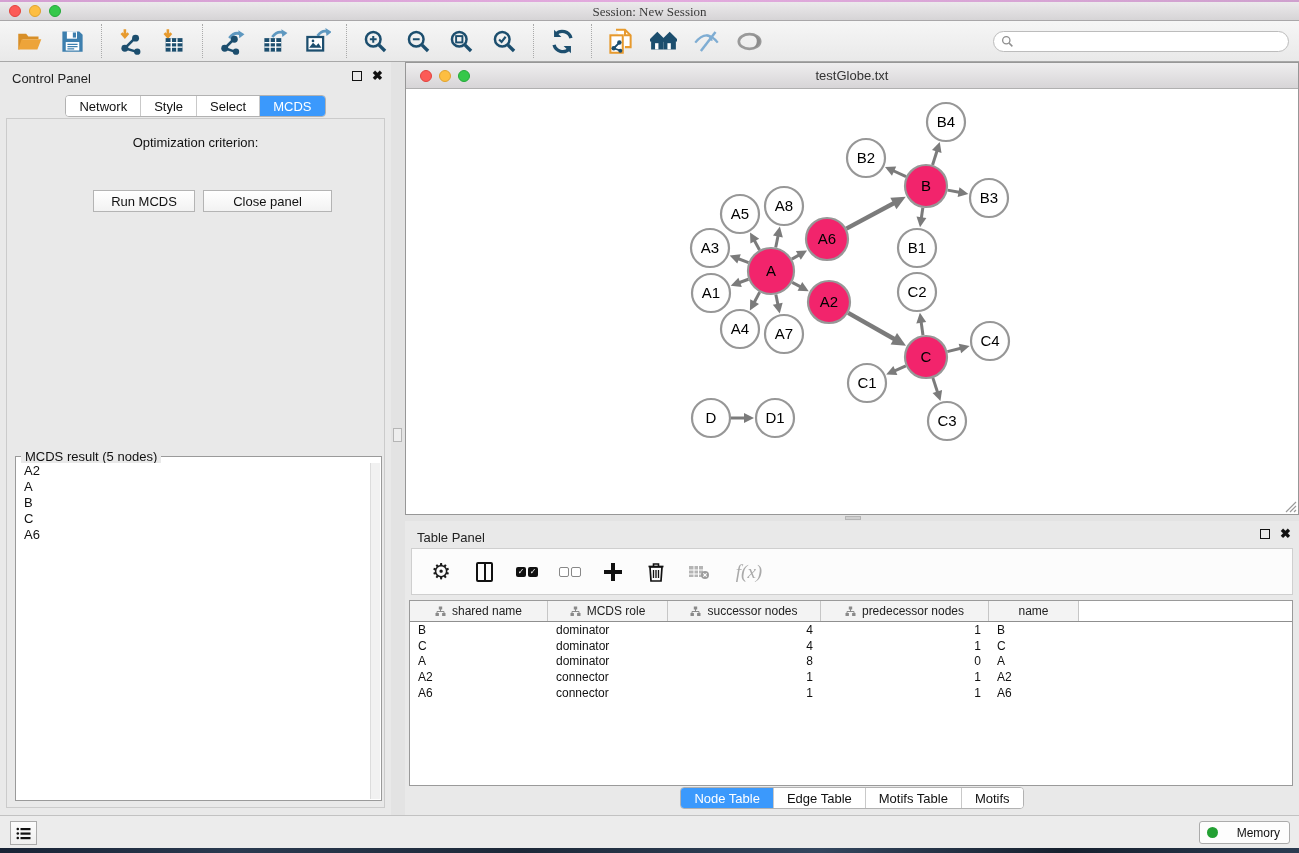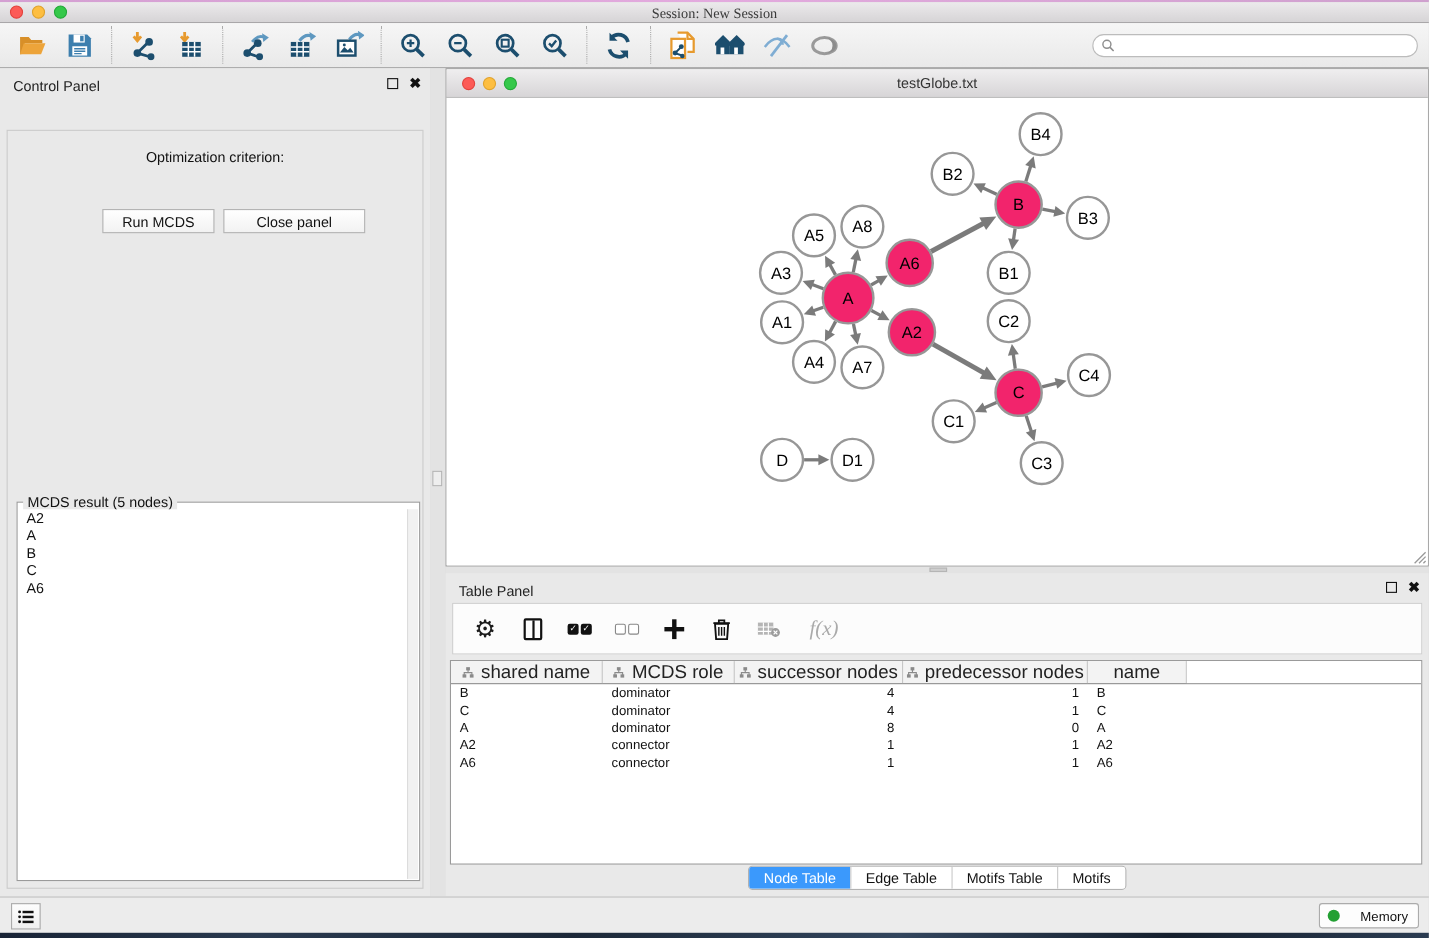--- a/index.html
+++ b/index.html
@@ -90,21 +90,21 @@
   .cols-glyph::after { content:""; position:absolute; left:6px; top:0; width:2px; height:16px; background:#111; }
   .chk-pair { display:flex; gap:2px; }
   .chk { width:10px; height:10px; background:#111; color:#fff; font-size:8px; line-height:10px; text-align:center; border-radius:2px; }
   .unchk { width:10px; height:10px; border:1.5px solid #888; background:#fff; border-radius:2px; }
   .plus-glyph { position:relative; width:18px; height:18px; }
   .plus-glyph::before { content:""; position:absolute; left:7px; top:0; width:4px; height:18px; background:#111; }
   .plus-glyph::after { content:""; position:absolute; left:0; top:7px; width:18px; height:4px; background:#111; }
   .fx-glyph { font-family:"Liberation Serif", serif; font-style:italic; font-size:19px; color:#aaa; }
   .tp-table { position:absolute; left:4px; top:79px; width:884px; height:186px; background:#fff; border:1px solid #9a9a9a; overflow:hidden; }
   .tp-header { display:flex; height:21px; background:#f3f3f3; border-bottom:1px solid #8f8f8f; }
-  .th-cell { display:flex; align-items:center; justify-content:center; gap:6px; font-size:17px; color:#222;
+  .th-cell { display:flex; align-items:center; justify-content:center; gap:6px; font-size:12px; color:#222;
     border-right:1px solid #c6c6c6; height:100%; }
   .th-cell:last-child { border-right:none; }
   .tp-row { display:flex; height:15.8px; align-items:center; }
   .td-cell { font-size:12px; color:#111; height:100%; display:flex; align-items:center; padding:0 8px; }
   .td-cell.right { justify-content:flex-end; }
   .tp-tabs { position:absolute; left:0; top:266px; width:100%; display:flex; justify-content:center; }
 
   
   .statusbar { position:absolute; left:0; top:815px; width:100%; height:33px; background:#ececec; border-top:1px solid #c2c2c2; }
   .list-btn { position:absolute; left:10px; top:5px; width:27px; height:24px; background:linear-gradient(#fdfdfd,#efefef);
@@ -268,20 +268,28 @@
   </div>
 </div>
 
 <div class="desktop"></div>
 
 <div class="control-panel">
   <div class="panel-title">Control Panel</div>
   <div class="panel-icons">
     <span class="float-icon"></span>
     <span class="close-icon">✖</span>
+  </div>
+  <div class="ctab-row">
+    <div class="seg" id="control-tabs">
+        <div class="seg-tab">Network</div>
+        <div class="seg-tab">Style</div>
+        <div class="seg-tab">Select</div>
+        <div class="seg-tab active">MCDS</div>
+      </div>
   </div>
   <div class="cp-content">
     <div class="opt-label">Optimization criterion:</div>
     <div class="btn-row">
       <div class="mac-btn run-btn">Run MCDS</div>
       <div class="mac-btn closep-btn">Close panel</div>
     </div>
     <div class="group-box">
       <span class="group-label">MCDS result (5 nodes)</span>
       <div class="result-list" id="result-list">

